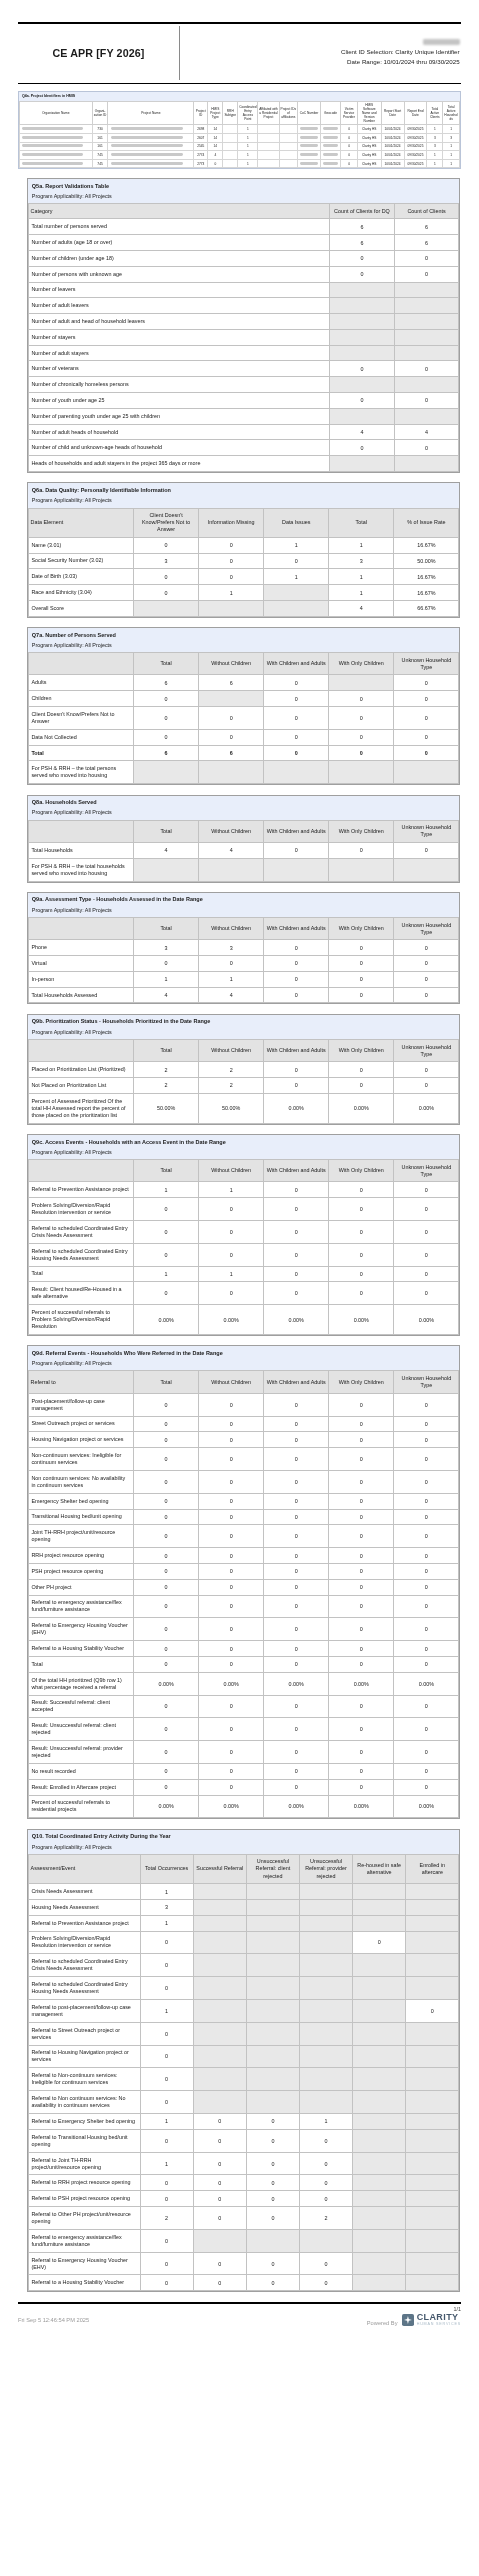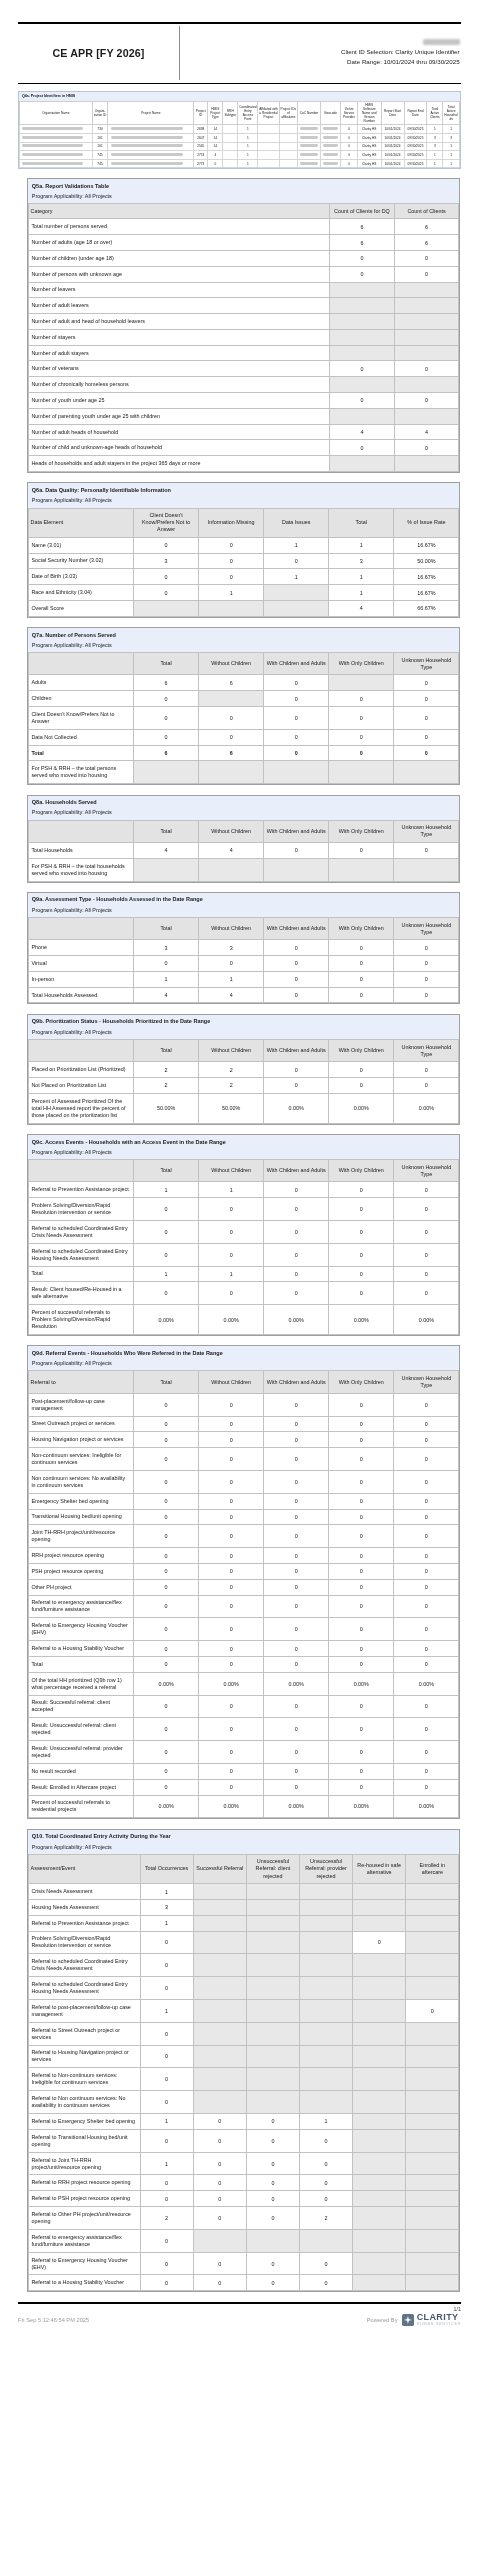--- a/index.html
+++ b/index.html
@@ -41,21 +41,21 @@
   .q4a td{font-size:3.2px;text-align:center;padding:1.8px 0.7px;line-height:1.25;border-color:#d6d6d6;}
   .q4a td.left{text-align:left;padding-left:2.1px;}
   .q4a .redact{width:88%;height:2.9px;background:#c9c9c9;filter:blur(0.7px);}
 
   
   .footer{margin:1.4px 18px 0 18px;}
   .footer-rule{border-top:1.8px solid #000;border-bottom:0.7px solid #000;height:0.7px;}
   .page-num{text-align:right;font-size:5.4px;color:#444;margin-top:1.4px;}
   .footer-row{display:flex;justify-content:space-between;align-items:center;margin-top:1.4px;}
   .gen{font-size:5.7px;color:#9b9b9b;}
-  .pw{display:flex;align-items:center;gap:2.9px;}
+  .pw{display:flex;align-items:flex-end;gap:2.9px;}
   .pw-label{font-size:5.7px;color:#9b9b9b;margin-right:1.4px;}
   .logo-box{width:12px;height:12px;border-radius:1.8px;background:#5d7587;display:inline-flex;
             align-items:center;justify-content:center;}
   .logo-text{display:inline-flex;flex-direction:column;line-height:1;}
   .logo-title{font-size:9px;font-weight:bold;color:#46586c;letter-spacing:0.4px;}
   .logo-sub{font-size:3.7px;color:#a9bac7;letter-spacing:0.8px;margin-top:0.7px;}
 </style>
 </head>
 <body>
 

